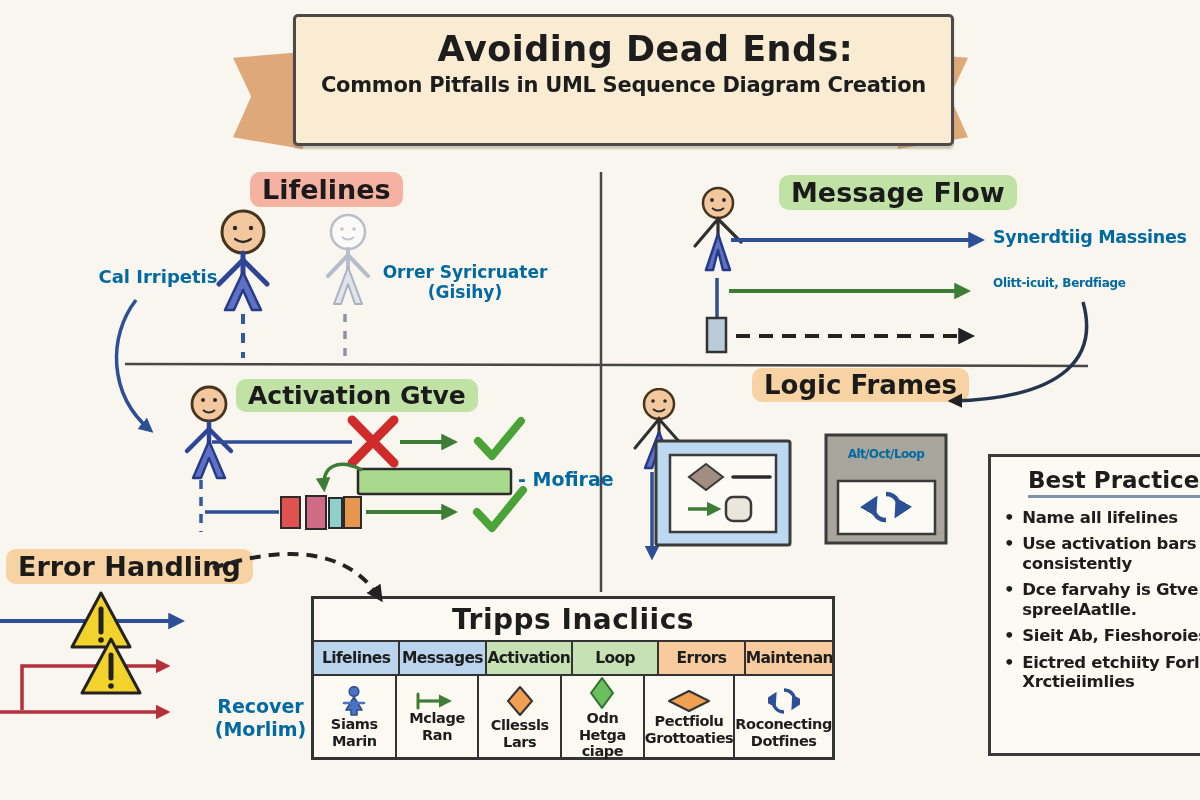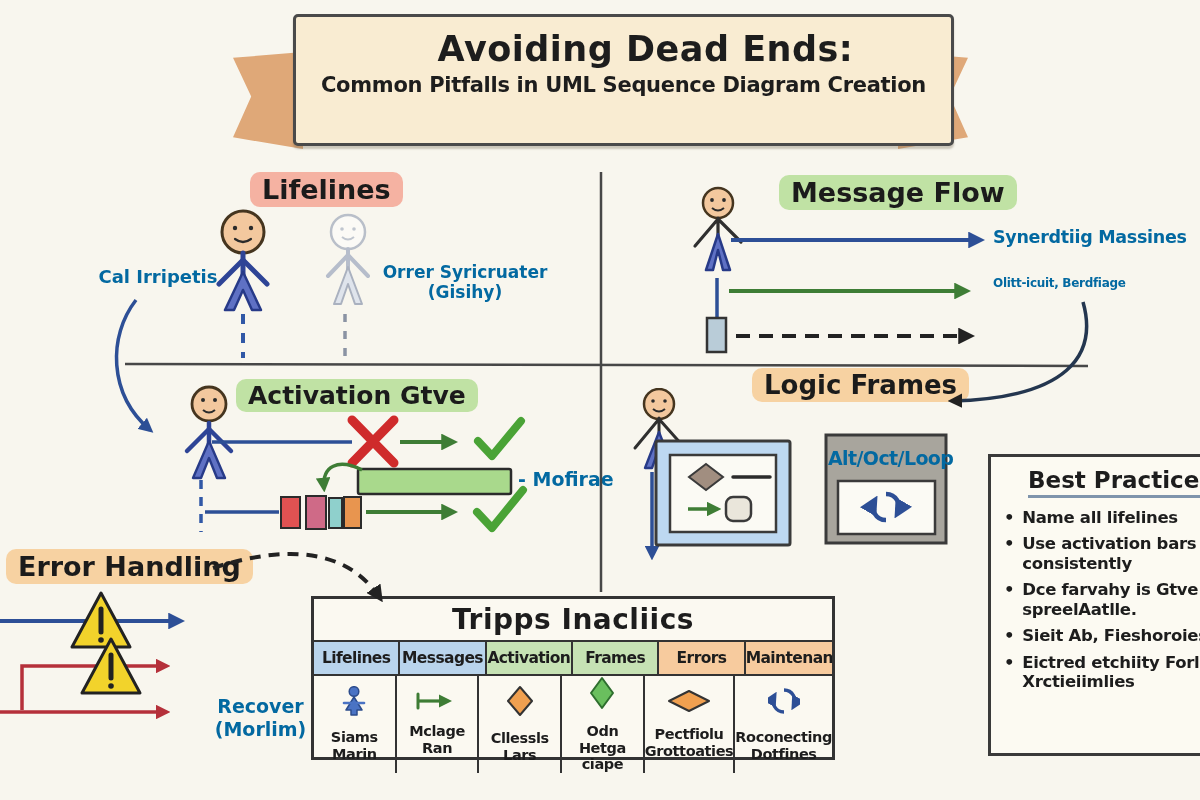--- a/index.html
+++ b/index.html
@@ -23,21 +23,21 @@
   #messageflow-title{left:779px;top:175px;font-size:27px;background:#c0e2a4;}
   #activation-title{left:236px;top:379px;font-size:25px;background:#c0e2a4;}
   #logic-title{left:752px;top:368px;font-size:26px;background:#f7d2a2;}
   #error-title{left:6px;top:549px;font-size:27px;background:#f7d2a2;}
   
   #cal-label{left:88px;top:266px;width:140px;font-size:18px;text-align:center;}
   #orrer-label{left:380px;top:262px;width:170px;font-size:17px;text-align:center;}
   #arrow1-label{left:993px;top:227px;width:205px;font-size:17.5px;letter-spacing:-.3px;}
   #arrow2-label{left:993px;top:276px;width:205px;font-size:12px;letter-spacing:-.3px;}
   #mofirae-label{left:518px;top:468px;font-size:19px;}
-  #altoctloop-label{left:828px;top:447px;width:116px;font-size:19px;text-align:center;letter-spacing:-.6px;z-index:6;}
+  #altoctloop-label{left:828px;top:447px;width:116px;font-size:12px;text-align:center;letter-spacing:-.6px;z-index:6;}
   #warning-label{left:196px;top:637px;width:125px;font-size:19px;text-align:center;}
   #recover-label{left:198px;top:695px;width:125px;font-size:19px;text-align:center;}
   
   #bp-box{left:988px;top:454px;width:232px;height:302px;background:#fcfaf2;border:3px solid #3a3a3a;
      z-index:4;box-sizing:border-box;padding:10px 6px 0 13px;}
   #bp-title{display:inline-block;font-size:23px;font-weight:bold;margin-left:24px;
      border-bottom:3px solid #7f94ac;padding-bottom:2px;white-space:nowrap;}
   #bp-list{list-style:none;margin:10px 0 0 0;padding:0;}
   #bp-list li{display:flex;font-size:16.5px;font-weight:bold;line-height:1.18;margin-bottom:7px;letter-spacing:-.3px;}
   #bp-list .dot{margin-right:8px;}
@@ -46,21 +46,21 @@
      z-index:4;box-sizing:border-box;}
   .t-title{height:41px;border-bottom:2.5px solid #333;font-size:28px;font-weight:bold;text-align:center;
      line-height:42px;letter-spacing:.5px;}
   .t-headers,.t-body{display:grid;grid-template-columns:repeat(6,1fr);}
   .t-headers{height:32px;border-bottom:2.5px solid #333;}
   .t-headers>div{border-right:2.5px solid #333;font-size:15.5px;font-weight:bold;text-align:center;
      line-height:32px;letter-spacing:-.6px;overflow:hidden;}
   .t-headers>div:last-child,.t-body>div:last-child{border-right:none;}
   .t-body{height:83px;}
   .t-cell{border-right:2.5px solid #333;display:flex;flex-direction:column;align-items:center;
-     justify-content:center;gap:13px;}
+     justify-content:center;gap:0;}
   .t-cell .txt{font-size:14.5px;font-weight:bold;text-align:center;white-space:pre-line;
      line-height:1.15;letter-spacing:-.4px;}
   .c-blue{background:#b9d4ec;}.c-green{background:#c6e2b4;}.c-orange{background:#f7cb9e;}
   #overlay{left:0;top:0;z-index:5;pointer-events:none;}
   .fig{z-index:5;pointer-events:none;}
 </style>
 </head>
 <body>
 
 <div id="canvas">
@@ -113,21 +113,21 @@
         </li>
     </ul>
   </div>
 
   <div class="abs" id="pit-table">
     <div class="t-title">Tripps Inacliics</div>
     <div class="t-headers">
       <div class="c-blue">Lifelines</div>
       <div class="c-blue">Messages</div>
       <div class="c-green">Activation</div>
-      <div class="c-green">Frames</div>
+      <div class="c-green">Loop</div>
       <div class="c-orange">Errors</div>
       <div class="c-orange">Maintenance</div>
     </div>
     <div class="t-body">
       <div class="t-cell">
         <svg width="26" height="30" viewBox="0 0 26 30">
           <circle cx="13" cy="5.5" r="4.8" fill="#4a73c4" stroke="#2c4c8c" stroke-width="1.5"></circle>
           <path d="M13,11 L5,24 L10,24 L10,29 L16,29 L16,24 L21,24 Z" fill="#4a73c4" stroke="#2c4c8c" stroke-width="1.5" stroke-linejoin="round"></path>
           <path d="M3,17 L23,17" stroke="#4a73c4" stroke-width="2.6" stroke-linecap="round"></path>
         </svg>

